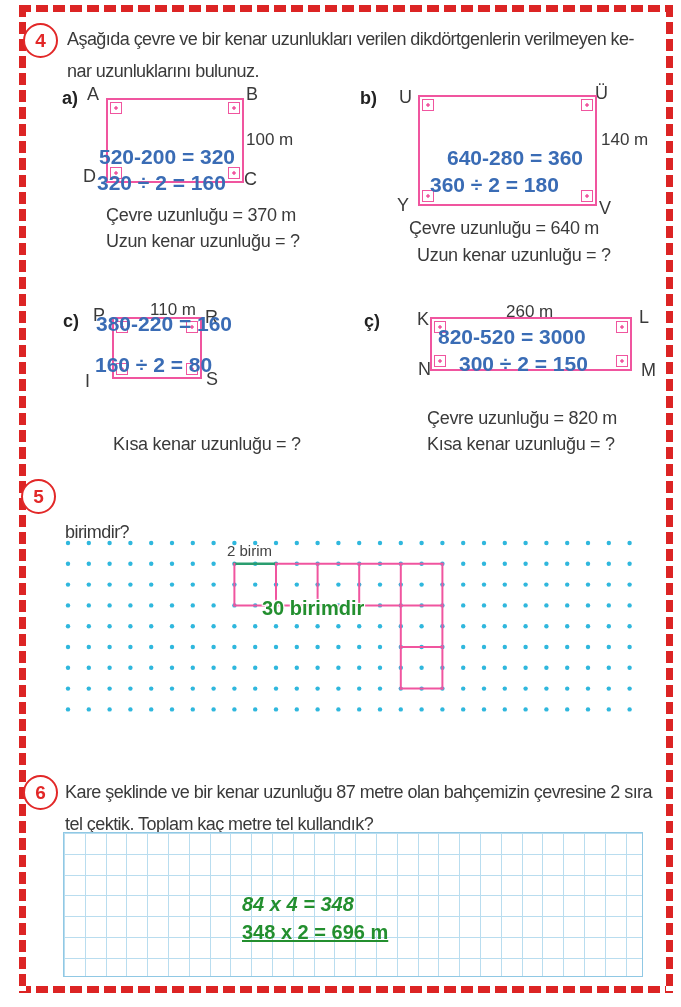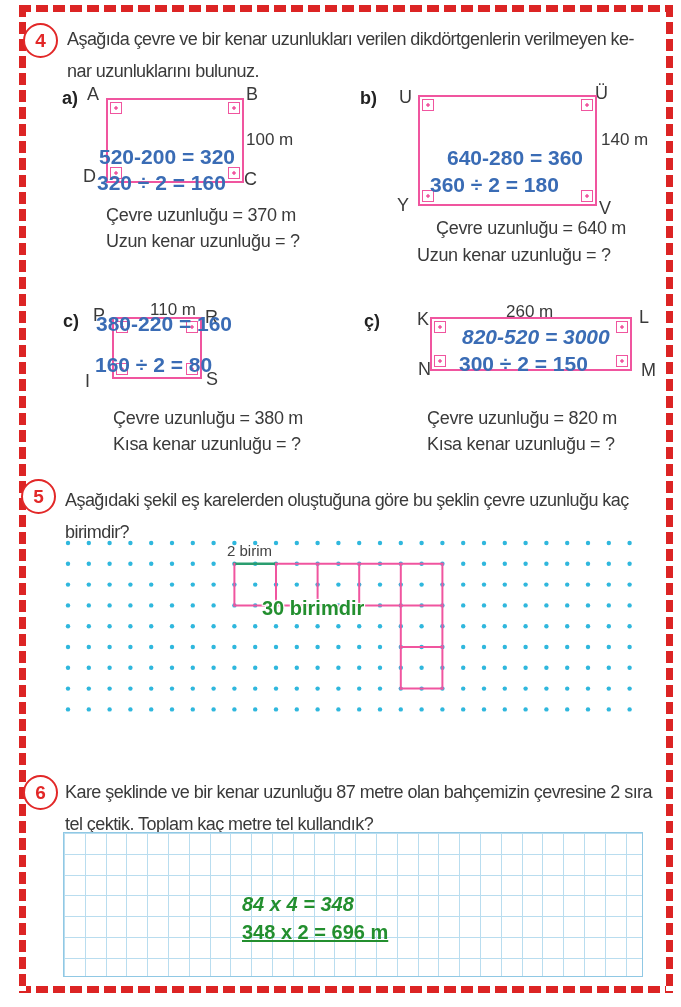--- a/index.html
+++ b/index.html
@@ -74,59 +74,57 @@
   <div class="corner-letter" style="left:599px;top:199px;">V</div>
   <div class="rect" style="left:418px;top:95px;width:175px;height:107px;">
     <div class="csq tl"></div>
     <div class="csq tr"></div>
     <div class="csq bl"></div>
     <div class="csq br"></div>
   </div>
   <div class="sidelabel" style="left:601px;top:131px;">140 m</div>
   <div class="work" style="left:433px;top:147px;margin-left:14px;">640-280 = 360</div>
   <div class="work" style="left:430px;top:174px;">360 ÷ 2 = 180</div>
-  <div class="fact" style="left:436px;top:219px;text-align:right;">Çevre uzunluğu = 640 m</div>
+  <div class="fact" style="left:409px;top:219px;text-align:right;">Çevre uzunluğu = 640 m</div>
   <div class="fact" style="left:417px;top:246px;">Uzun kenar uzunluğu = ?</div>
 
   <div class="itemlabel" style="left:63px;top:312px;">c)</div>
   <div class="corner-letter" style="left:93px;top:306px;">P</div>
   <div class="corner-letter" style="left:205px;top:308px;">R</div>
   <div class="corner-letter" style="left:85px;top:372px;">I</div>
   <div class="corner-letter" style="left:206px;top:370px;">S</div>
   <div class="rect" style="left:112px;top:317px;width:86px;height:58px;">
     <div class="csq tl"></div>
     <div class="csq tr"></div>
     <div class="csq bl"></div>
     <div class="csq br"></div>
   </div>
   <div class="sidelabel" style="left:150px;top:301px;">110 m</div>
   <div class="work" style="left:96px;top:313px;">380-220 = 160</div>
   <div class="work" style="left:95px;top:354px;">160 ÷ 2 = 80</div>
-  <div class="fact" style="left:113px;top:409px;">Çevre uzunluğu = 380 m</div>
   <div class="fact" style="left:113px;top:435px;">Kısa kenar uzunluğu = ?</div>
 
   <div class="itemlabel" style="left:364px;top:312px;">ç)</div>
   <div class="corner-letter" style="left:417px;top:310px;">K</div>
   <div class="corner-letter" style="left:639px;top:308px;">L</div>
   <div class="corner-letter" style="left:418px;top:360px;">N</div>
   <div class="corner-letter" style="left:641px;top:361px;">M</div>
   <div class="rect" style="left:430px;top:317px;width:198px;height:50px;">
     <div class="csq tl"></div>
     <div class="csq tr"></div>
     <div class="csq bl"></div>
     <div class="csq br"></div>
   </div>
   <div class="sidelabel" style="left:506px;top:303px;">260 m</div>
-  <div class="work" style="left:462px;top:326px;font-style:italic;">820-520 = 3000</div>
+  <div class="work" style="left:438px;top:326px;">820-520 = 3000</div>
   <div class="work" style="left:459px;top:353px;">300 ÷ 2 = 150</div>
   <div class="fact" style="left:427px;top:409px;">Çevre uzunluğu = 820 m</div>
   <div class="fact" style="left:427px;top:435px;">Kısa kenar uzunluğu = ?</div>
 
   <div class="qnum" style="left:21px;top:479px;">5</div>
-  <div class="prompt" style="left:65px;top:491px;">Aşağıdaki şekil eş karelerden oluştuğuna göre bu şeklin çevre uzunluğu kaç</div>
   <div class="prompt" style="left:65px;top:523px;">birimdir?</div>
 
   <svg class="figure-svg" width="681" height="1007" viewBox="0 0 681 1007">
     <g id="dots">
         <circle cx="68.0" cy="543.0" r="2.2" fill="#2fb7dd"></circle>
         <circle cx="88.8" cy="543.0" r="2.2" fill="#2fb7dd"></circle>
         <circle cx="109.6" cy="543.0" r="2.2" fill="#2fb7dd"></circle>
         <circle cx="130.4" cy="543.0" r="2.2" fill="#2fb7dd"></circle>
         <circle cx="151.2" cy="543.0" r="2.2" fill="#2fb7dd"></circle>
         <circle cx="172.0" cy="543.0" r="2.2" fill="#2fb7dd"></circle>

